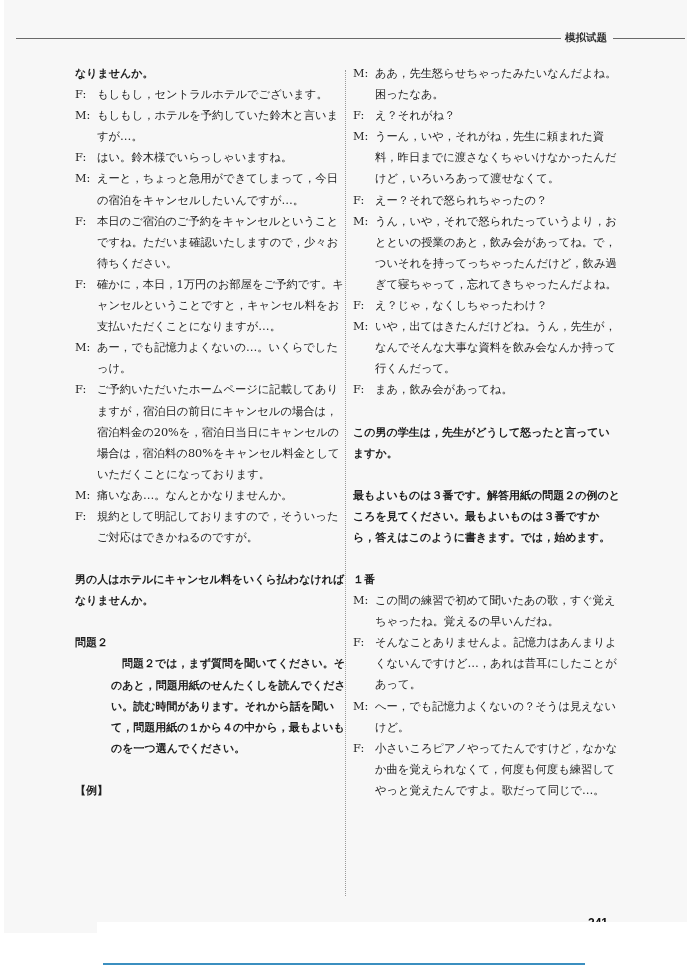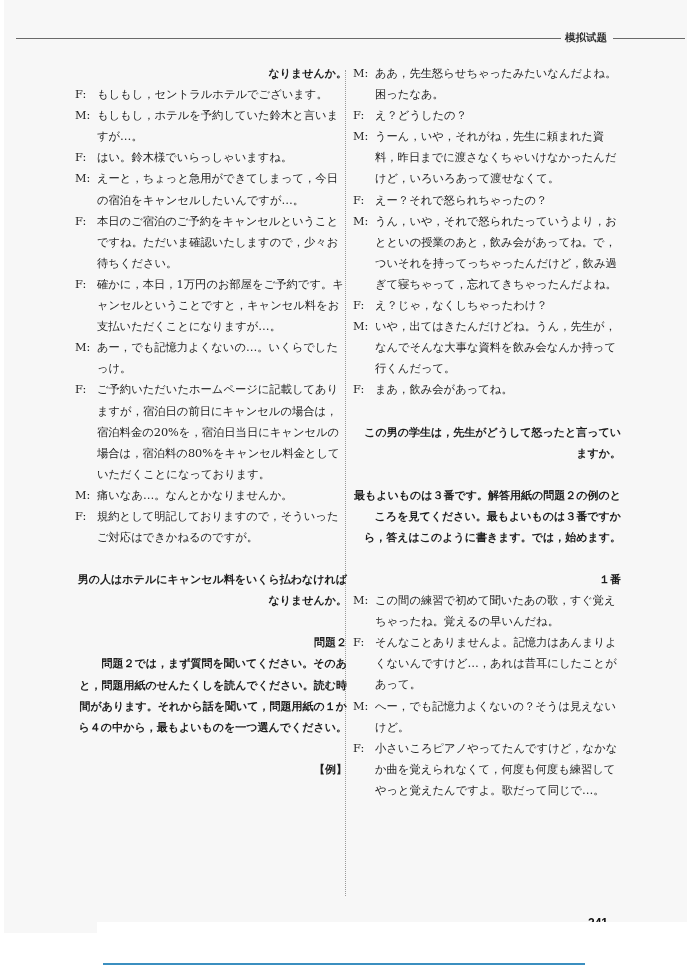--- a/index.html
+++ b/index.html
@@ -29,24 +29,24 @@
     position: absolute; left: 341px; top: 70px; width: 0; height: 826px;
     border-left: 1px dotted #9a9a9a;
   }
   .col { position: absolute; top: 63px; width: 272px; font-size: 11.3px; line-height: 21.1px; }
   .col.left { left: 71px; }
   .col.right { left: 349px; width: 268px; }
   .spk { width: 22px; flex: none; font-family: "DejaVu Serif", serif; }
   .txt { white-space: normal; word-break: break-all; }
   .entry { display: flex; }
   .entry .txt { flex: 1; }
-  .bold { font-family: "DejaVu Sans", sans-serif; font-weight: bold; font-size: 11px; text-align: right; }
+  .bold { font-family: "DejaVu Sans", sans-serif; font-weight: bold; font-size: 11px; }
   .para { white-space: normal; word-break: break-all; }
   .gap { height: 21px; }
-  .indent { text-indent: 1em; }
+  .indent { text-indent: 1em; margin-left: 36px; }
   .page-number {
     position: absolute; left: 584px; top: 916px; font-size: 12px; font-weight: bold;
     font-family: "Liberation Sans", sans-serif; color: #111;
   }
   .bottom-box {
     position: absolute; left: 97px; top: 922px; width: 590px; height: 47px; background: #ffffff;
   }
   .bottom-line {
     position: absolute; left: 103px; top: 963px; width: 482px; height: 2px; background: #3b8fc0;
   }
@@ -114,21 +114,21 @@
     <div class="bold para">【例】</div>
   </div>
 
   <div class="col right">
     <div class="entry">
         <span class="spk">M:</span>
         <span class="txt">ああ，先生怒らせちゃったみたいなんだよね。困ったなあ。</span>
       </div>
     <div class="entry">
         <span class="spk">F:</span>
-        <span class="txt">え？どうしたの？</span>
+        <span class="txt">え？それがね？</span>
       </div>
     <div class="entry">
         <span class="spk">M:</span>
         <span class="txt">うーん，いや，それがね，先生に頼まれた資料，昨日までに渡さなくちゃいけなかったんだけど，いろいろあって渡せなくて。</span>
       </div>
     <div class="entry">
         <span class="spk">F:</span>
         <span class="txt">えー？それで怒られちゃったの？</span>
       </div>
     <div class="entry">

